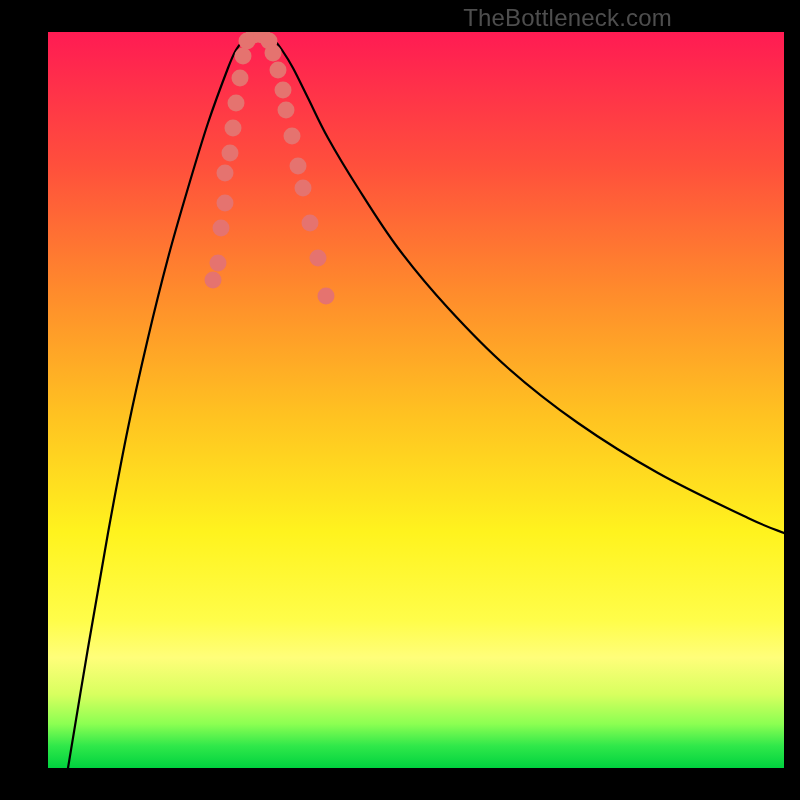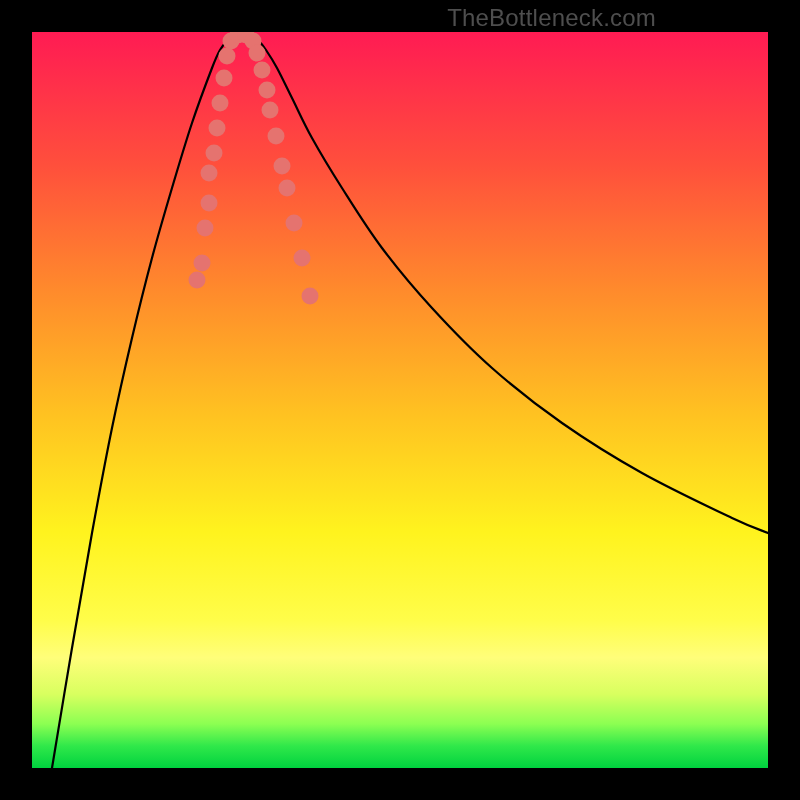--- a/index.html
+++ b/index.html
@@ -6,21 +6,21 @@
     margin: 0;
     padding: 0;
     width: 800px;
     height: 800px;
     overflow: hidden;
     background: #000;
     font-family: Arial, Helvetica, sans-serif;
   }
   .frame {
     position: absolute;
-    left: 0; top: 0;
+    left: 16px; top: 0;
     width: 664px; height: 800px;
     background: #000;
   }
   .plot {
     position: absolute;
     left: 32px;
     top: 32px;
     width: 736px;
     height: 736px;
     background: linear-gradient(to bottom,

